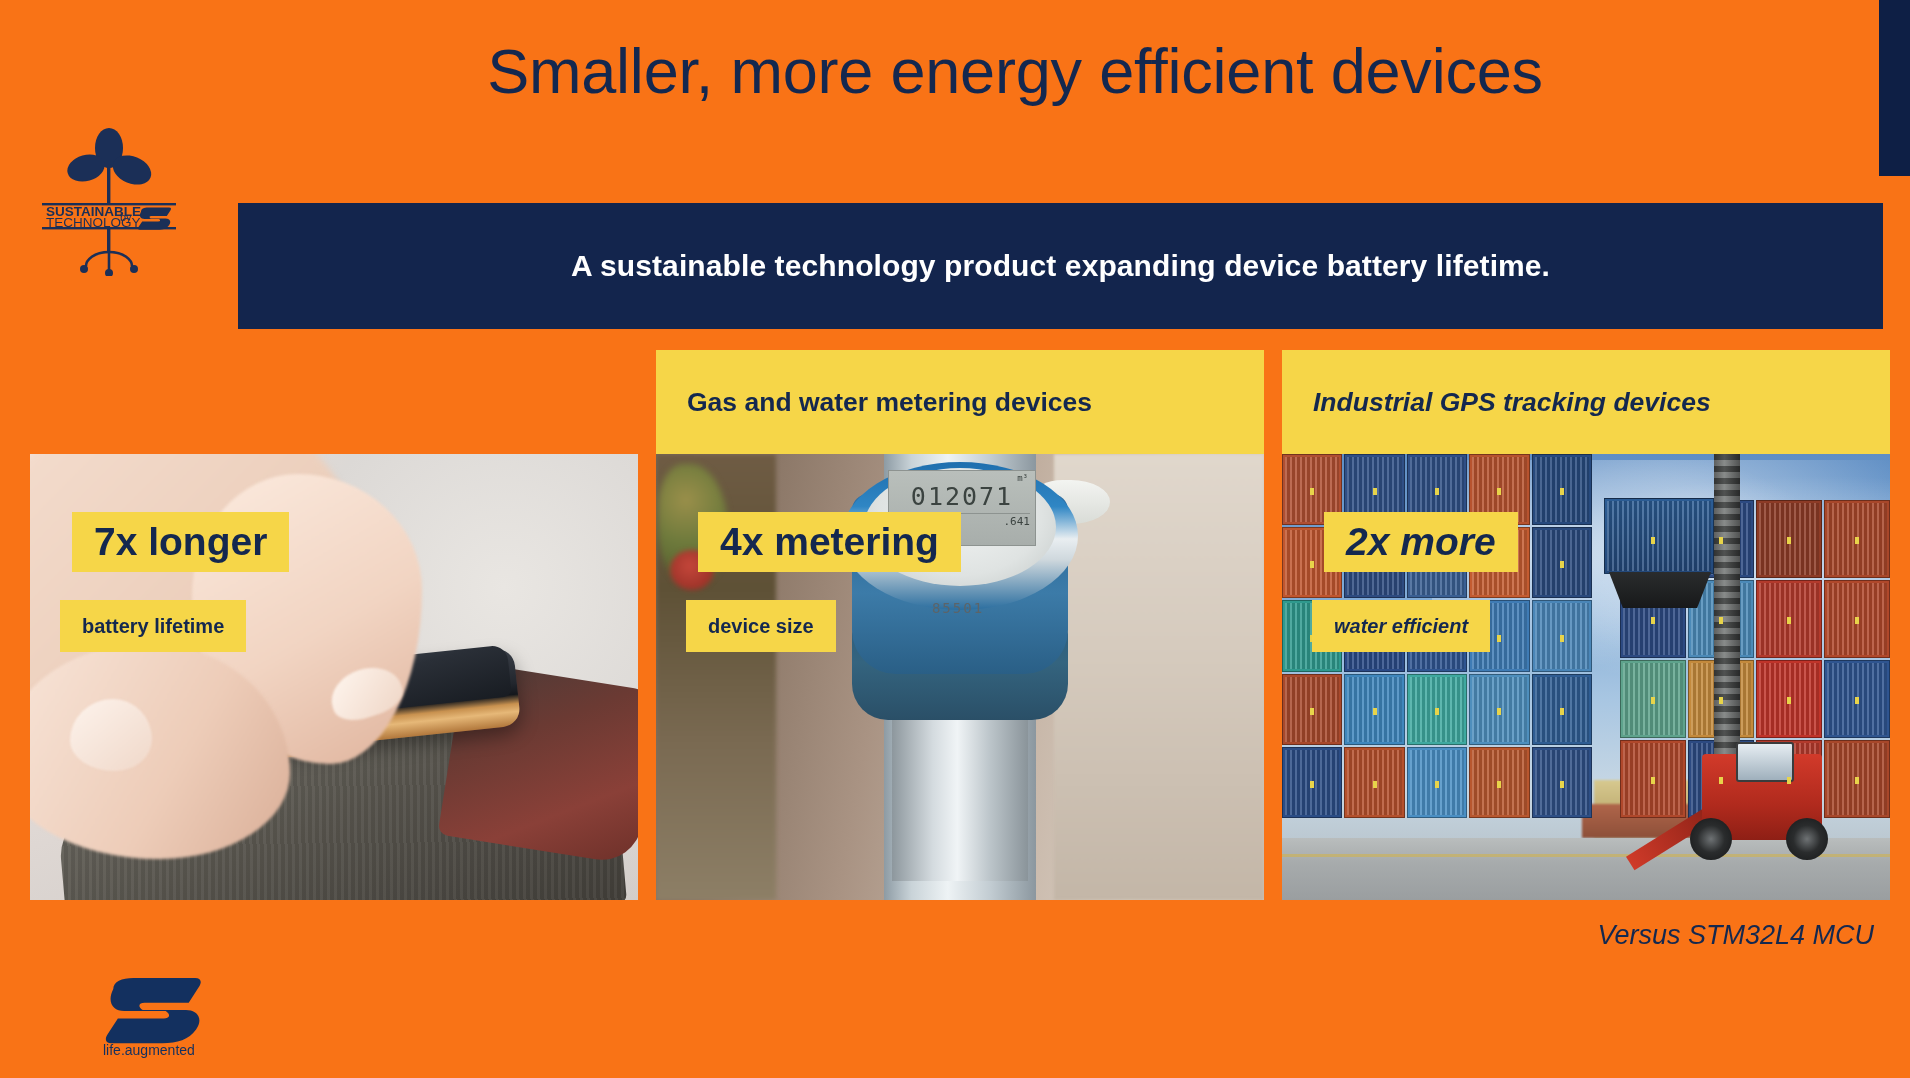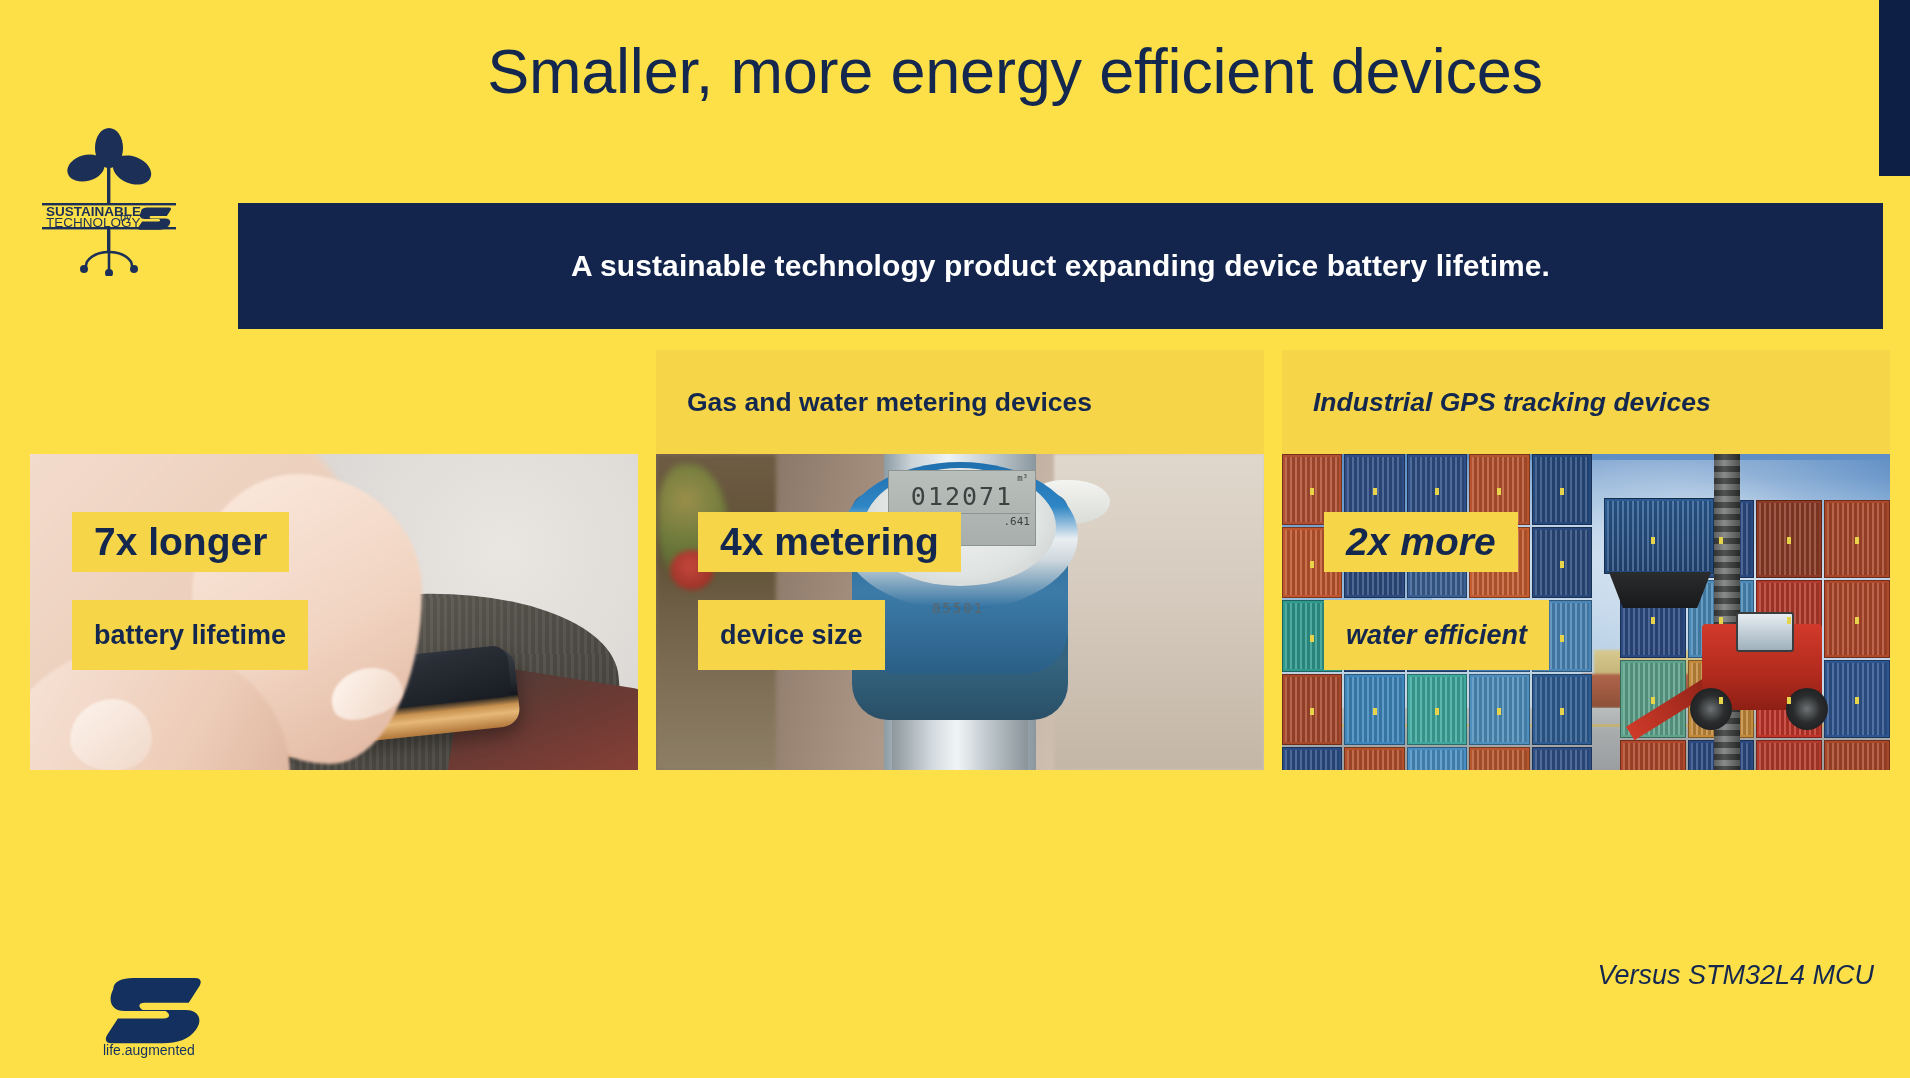--- a/index.html
+++ b/index.html
@@ -11,21 +11,21 @@
     width: 1910px;
     height: 1078px;
     overflow: hidden;
     font-family: "Liberation Sans", sans-serif;
     position: relative;
   }
 
   .slide {
     position: absolute;
     inset: 0;
-    background: #fde047;
+    background: #f97316;
   }
 
   
   .corner-accent {
     position: absolute;
     left: 1879px;
     top: 0;
     width: 31px;
     height: 176px;
     background: #0e1f45;
@@ -110,21 +110,21 @@
     font-weight: bold;
     color: #14284f;
     white-space: nowrap;
   }
 
   .card-photo {
     position: absolute;
     left: 0;
     top: 104px;
     width: 100%;
-    height: 316px;
+    height: 446px;
     overflow: hidden;
   }
 
   .badges {
     position: absolute;
     left: 0;
     top: 0;
     width: 100%;
     height: 100%;
     z-index: 5;
@@ -140,25 +140,25 @@
     align-items: center;
   }
   .badge.big {
     left: 42px;
     top: 42px;
     height: 60px;
     padding: 0 22px;
     font-size: 39px;
   }
   .badge.small {
-    left: 42px;
+    left: 30px;
     top: 130px;
     height: 52px;
-    padding: 9px 22px;
-    font-size: 27px;
+    padding: 0 22px;
+    font-size: 20px;
   }
 
   
   .ph-watch {
     position: absolute; inset: 0;
     background:
       radial-gradient(circle at 78% 30%, #e9e6e2 0%, #dcd9d6 35%, rgba(220,217,214,0) 70%),
       linear-gradient(160deg, #f3e0d8 0%, #efd8cd 22%, #e3dbd7 48%, #d9d3cf 70%, #cfc7c2 100%);
     overflow: hidden;
   }
@@ -511,21 +511,20 @@
 
   
   .footnote {
     position: absolute;
     right: 36px;
     top: 920px;
     font-size: 27px;
     font-style: italic;
     color: #14284f;
     white-space: nowrap;
-    margin-top: 40px;
   }
 
   
   .st-logo {
     position: absolute;
     left: 55px;
     top: 975px;
     width: 130px;
     height: 86px;
     margin-left: 44px;

